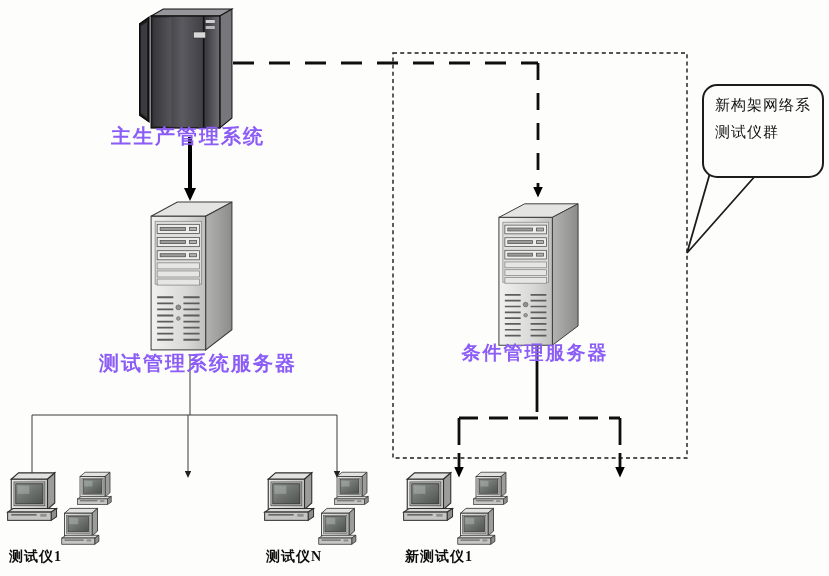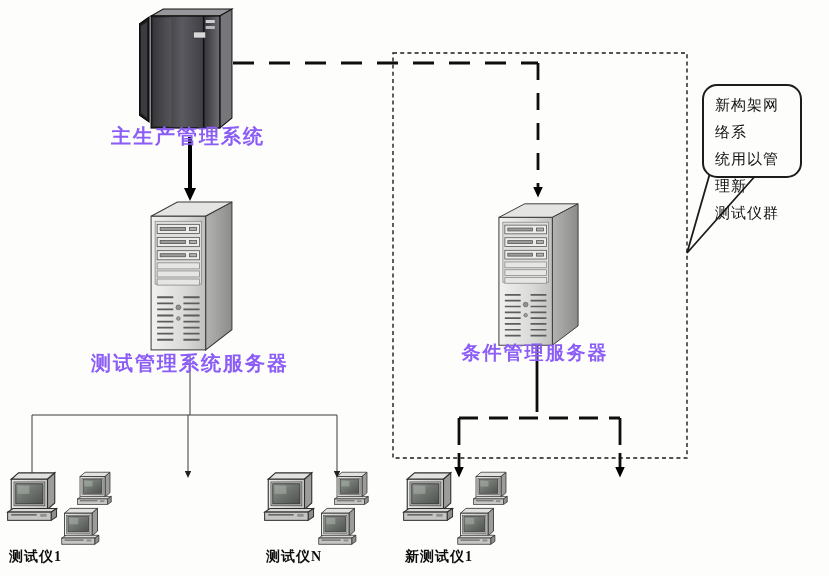--- a/index.html
+++ b/index.html
@@ -17,21 +17,21 @@
   #lines{position:absolute;left:0;top:0;z-index:1;}
   .node-icon{position:absolute;z-index:2;}
   .node-label{
     position:absolute;z-index:3;
     font-weight:bold;color:#8b5cf6;
     font-size:20px;letter-spacing:2px;
     text-align:center;white-space:nowrap;
   }
   .callout{
     position:absolute;z-index:3;
-    left:702px;top:84px;width:100px;height:94px;
+    left:702px;top:84px;width:122px;height:94px;
     box-sizing:border-box;
     background:#fdfdfc;
     border:2px solid #1c1c1c;
     border-radius:15px;
     padding:6px 9px 4px 11px;
     font-size:15px;color:#111;
     line-height:27px;
     letter-spacing:1px;
   }
   .pc-group{position:absolute;z-index:2;width:128px;height:104px;}
@@ -173,30 +173,29 @@
   </svg>
 
   <svg class="node-icon" style="left:139px;top:6px;width:95px;height:128px">
       <use href="#sym-mainframe"></use>
     </svg>
   <div class="node-label" style="left:78px;top:123px;width:220px">主生产管理系统</div>
 
   <svg class="node-icon" style="left:143px;top:196px;width:96px;height:162px">
       <use href="#sym-tower"></use>
     </svg>
-  <div class="node-label" style="left:75px;top:350px;width:230px">测试管理系统服务器</div>
+  <div class="node-label" style="left:83px;top:350px;width:230px">测试管理系统服务器</div>
 
   <svg class="node-icon" style="left:491px;top:198px;width:94px;height:155px">
       <use href="#sym-tower"></use>
     </svg>
   <div class="node-label" style="left:440px;top:340px;width:190px;font-size:19px">条件管理服务器</div>
 
   <div class="callout">
     <div>新构架网络系</div>
-    <div>统用以管理新</div>
     <div>测试仪群</div>
   </div>
 
   <div class="pc-group" style="left:4px;top:471px">
     <svg class="pc pc-big">
         <use href="#sym-pc"></use>
       </svg>
     <svg class="pc pc-small-top">
         <use href="#sym-pc"></use>
       </svg>

